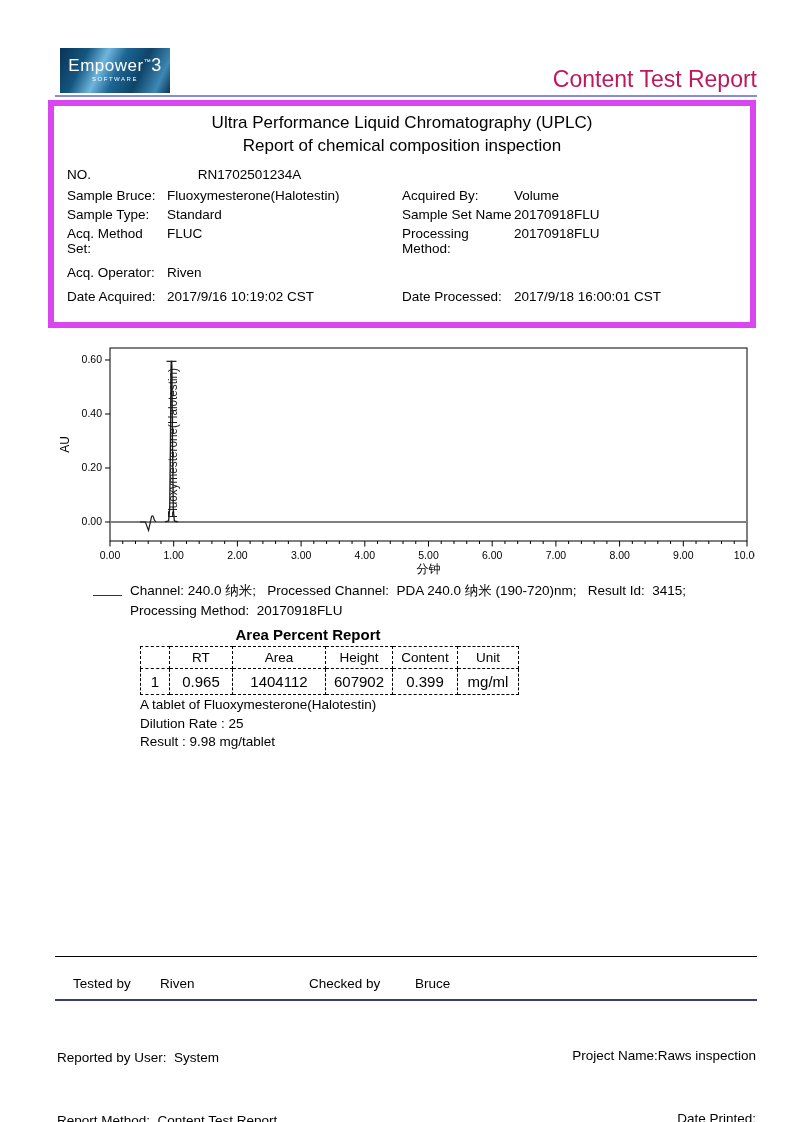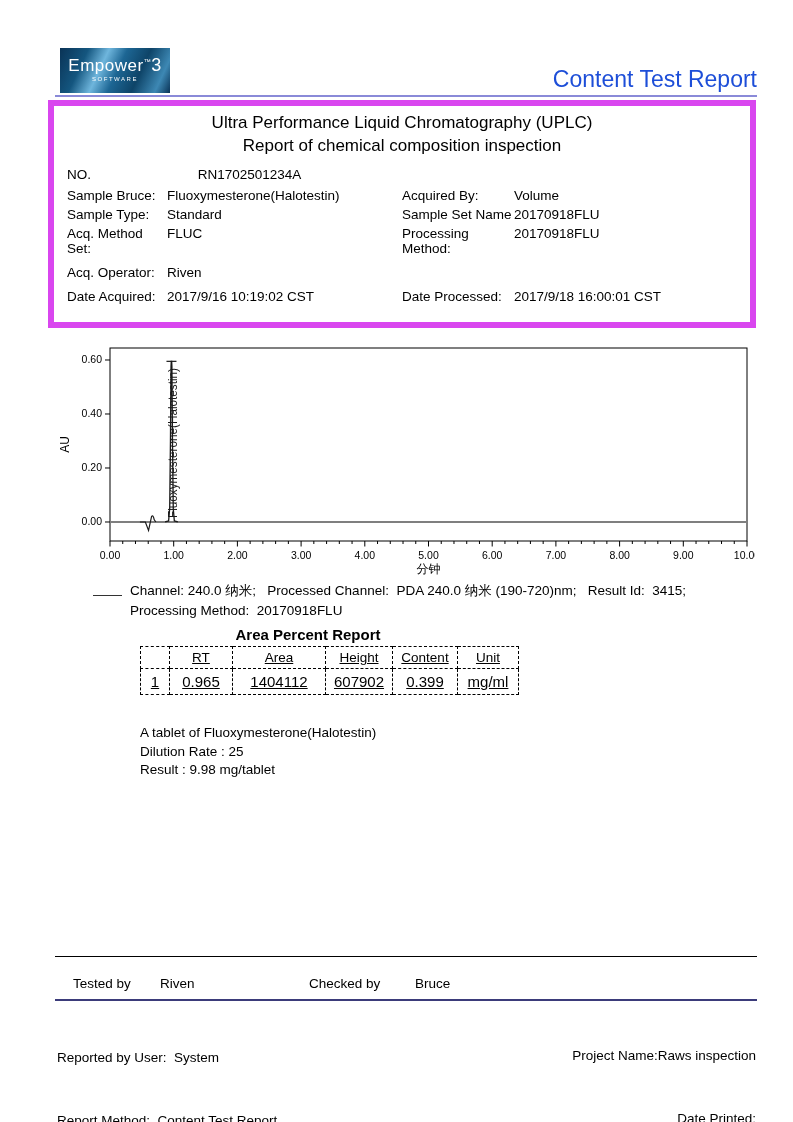--- a/index.html
+++ b/index.html
@@ -13,21 +13,21 @@
     position:absolute; left:60px; top:48px; width:110px; height:45px;
     background:linear-gradient(115deg,#0b3least 0%,#0b3a5e 0%);
     background:linear-gradient(115deg,#0a3356 0%,#14567f 22%,#6fb6dd 38%,#1d6694 52%,#0e4468 70%,#3d88b4 88%,#0a3356 100%);
     color:#fff; text-align:center;
   }
   .logo-main { font-size:17px; letter-spacing:0.5px; margin-top:7px; }
   .logo-main sup { font-size:7px; }
   .logo-ver { font-size:18px; }
   .logo-sub { font-size:6px; letter-spacing:1.5px; margin-top:0px; }
   .report-title {
-    position:absolute; right:36px; top:66px; font-size:23px; color:#1d4ed8;
+    position:absolute; right:36px; top:66px; font-size:23px; color:#be185d;
   }
   .header-rule {
     position:absolute; left:55px; top:95px; width:702px; height:2px; background:#8a8ad8;
   }
   
   .info-box {
     position:absolute; left:48px; top:100px; width:696px; height:216px;
     border:6px solid #d946ef; font-size:13.5px;
   }
   .box-title1 { text-align:center; font-size:17px; margin-top:7px; }
@@ -40,24 +40,24 @@
   .ival { white-space:pre; }
   
   .chart-wrap { position:absolute; left:55px; top:342px; width:700px; height:235px; }
   
   .legend { position:absolute; left:93px; top:581px; width:655px; font-size:13.5px; line-height:20px; }
   .legend-swatch { position:absolute; left:0px; top:14px; width:29px; height:0px; border-top:1.5px solid #333; }
   .legend-text { margin-left:37px; white-space:pre-wrap; }
   
   .area-title { position:absolute; left:140px; top:626px; width:336px; text-align:center; font-weight:bold; font-size:15px; }
   .area-table { position:absolute; left:140px; top:646px; border-collapse:collapse; font-size:14.5px; }
-  .area-table th, .area-table td { border:1.5px dashed #000; text-align:center; font-weight:normal; padding:0 4px;text-decoration:underline; }
+  .area-table th, .area-table td { border:1.5px dashed #000; text-align:center; font-weight:normal; padding:0 4px; }
   .area-table th { height:21px; font-size:13.5px; }
   .area-table td { height:25px; font-size:15px; }
-  .notes { position:absolute; left:140px; top:696px; font-size:13.5px; line-height:18.5px;margin-top:28px; }
+  .notes { position:absolute; left:140px; top:696px; font-size:13.5px; line-height:18.5px; }
   
   .signoff-rule-top { position:absolute; left:55px; top:956px; width:702px; height:1px; background:#000; }
   .signoff { position:absolute; left:57px; top:976px; width:700px; font-size:13.5px; }
   .signoff span { position:absolute; white-space:nowrap; }
   .s-tested-label { left:16px; }
   .s-tested-val  { left:103px; }
   .s-checked-label { left:252px; }
   .s-checked-val { left:358px; }
   .footer-rule { position:absolute; left:55px; top:999px; width:702px; height:2px; background:#3b3b7a; }
   .footer-left { position:absolute; left:57px; top:1005px; font-size:13.5px; line-height:21px; white-space:pre; }

